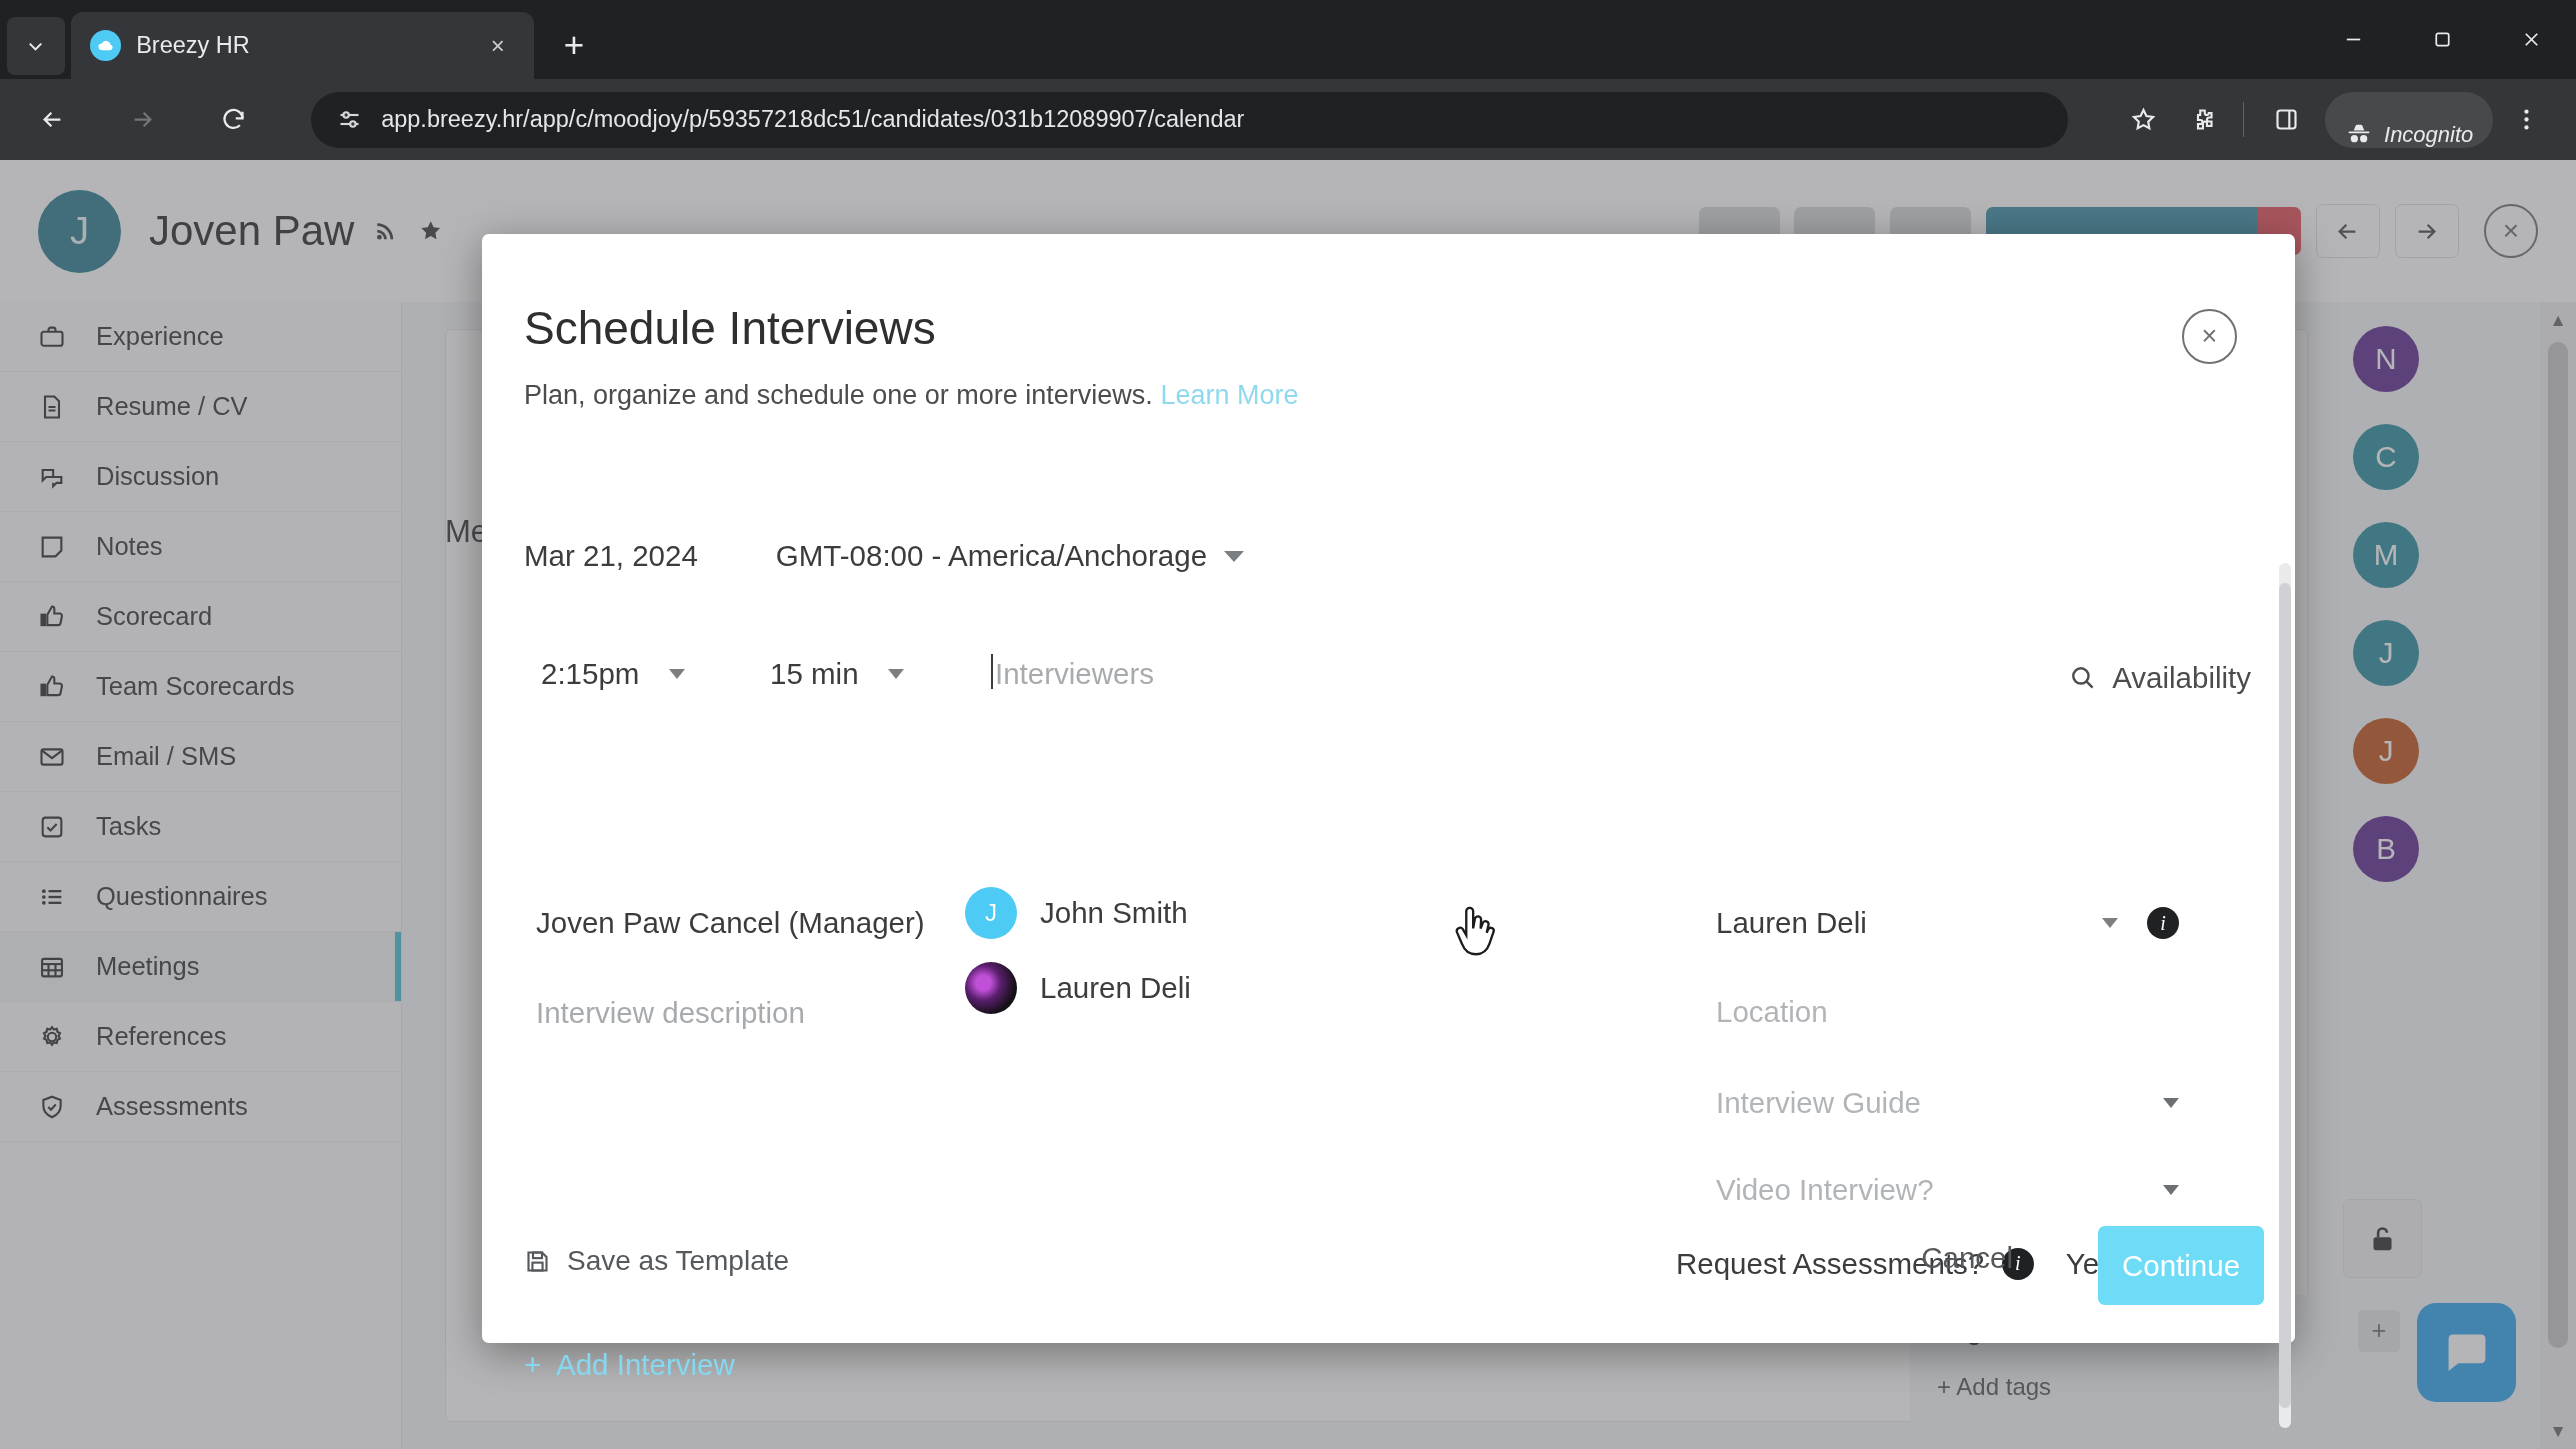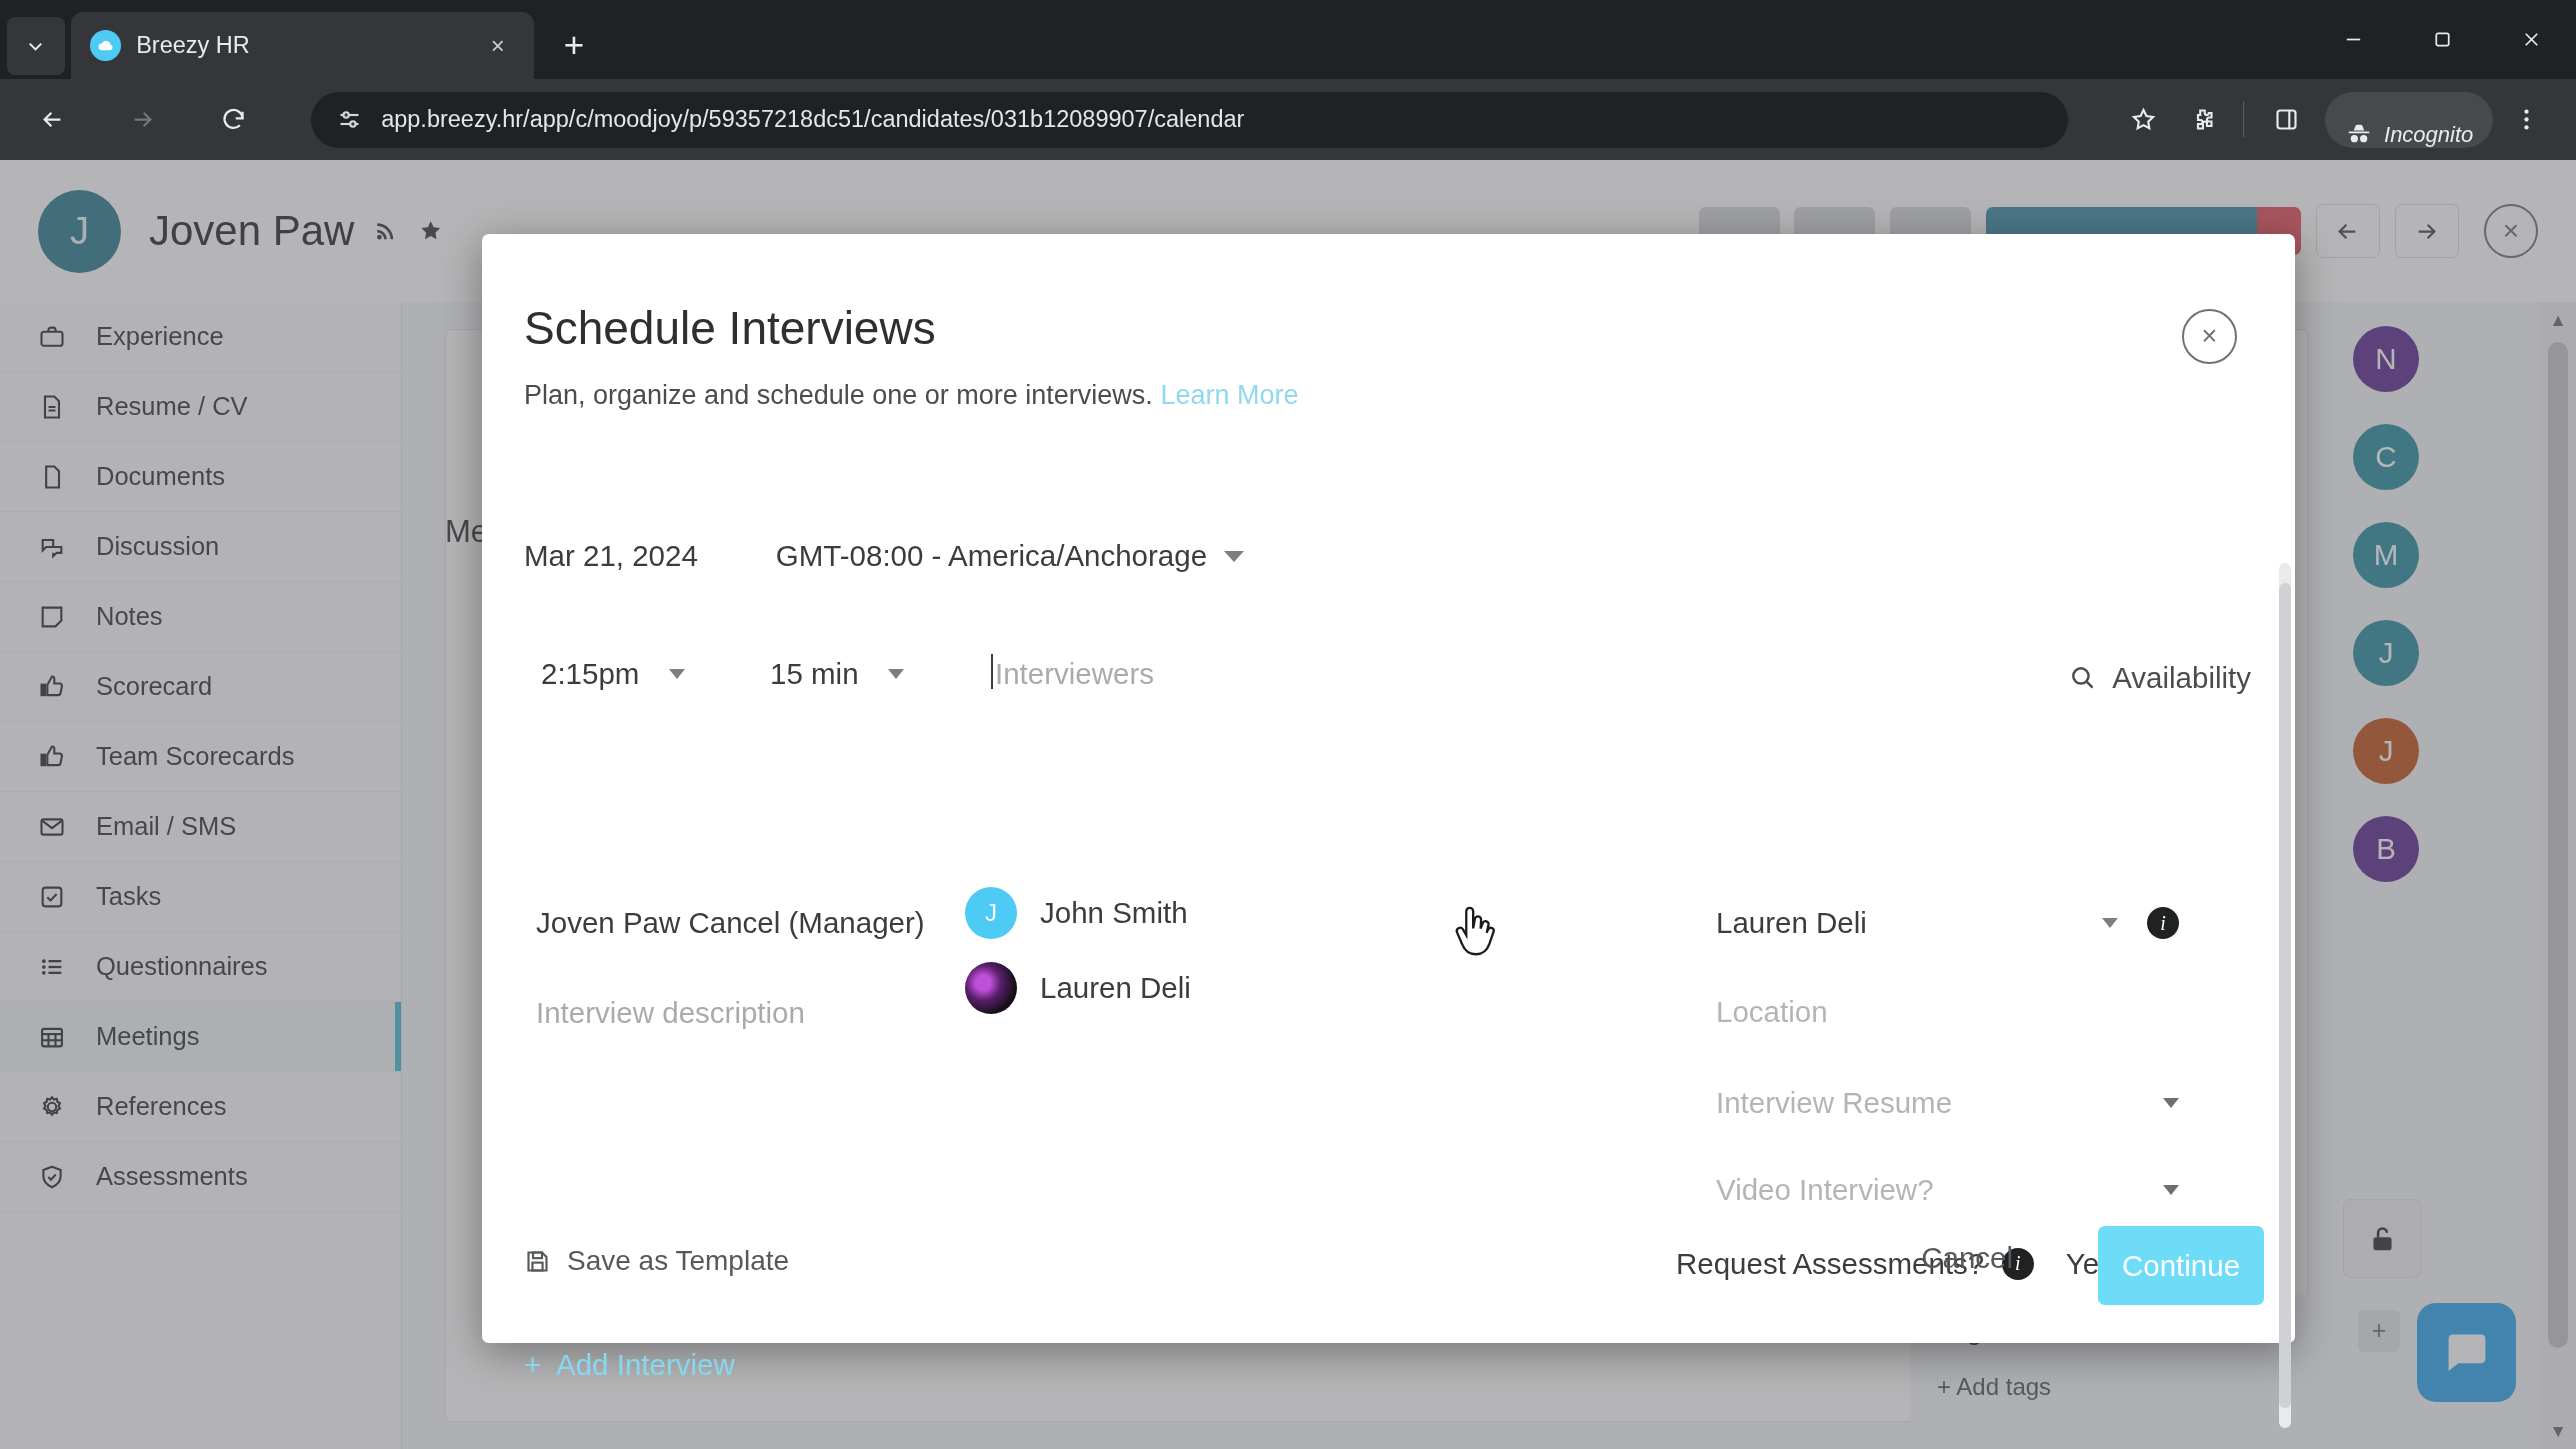--- a/index.html
+++ b/index.html
@@ -548,28 +548,20 @@
               <svg viewBox="0 0 24 24" fill="none" stroke="currentColor" stroke-width="1.8">
                 <path d="M6 3h8l4 4v14H6z"></path>
                 <path d="M9 12h6M9 15h6"></path>
               </svg>
             </span>
           <span>Resume / CV</span>
         </div>
         <div class="side-item">
           <span class="si-icon">
               <svg viewBox="0 0 24 24" fill="none" stroke="currentColor" stroke-width="1.8">
-                <path d="M7 3h7l4 4v14H7z"></path>
-              </svg>
-            </span>
-          <span>Documents</span>
-        </div>
-        <div class="side-item">
-          <span class="si-icon">
-              <svg viewBox="0 0 24 24" fill="none" stroke="currentColor" stroke-width="1.8">
                 <path d="M4 6h9v6H7l-3 3z"></path>
                 <path d="M11 12h9v5h-4l-3 3v-3"></path>
               </svg>
             </span>
           <span>Discussion</span>
         </div>
         <div class="side-item">
           <span class="si-icon">
               <svg viewBox="0 0 24 24" fill="none" stroke="currentColor" stroke-width="1.8">
                 <path d="M4 4h16v11l-5 5H4z"></path>
@@ -758,21 +750,21 @@
       <div class="right-col">
         <div class="rc-field f-interviewer">
           <span class="lbl filled">Lauren Deli</span>
           <span class="caret sm" style="margin-right:29.5px"></span>
           <span class="info-dot">i</span>
         </div>
         <div class="rc-field f-location">
           <span class="lbl ph">Location</span>
         </div>
         <div class="rc-field f-guide">
-          <span class="lbl ph">Interview Resume</span>
+          <span class="lbl ph">Interview Guide</span>
           <span class="caret sm" style="border-top-color:#6d7073"></span>
         </div>
         <div class="rc-field f-video">
           <span class="lbl ph">Video Interview?</span>
           <span class="caret sm" style="border-top-color:#6d7073"></span>
         </div>
       </div>
 
       <div class="scorecards-row">
         <span>Request Assessments?</span>

